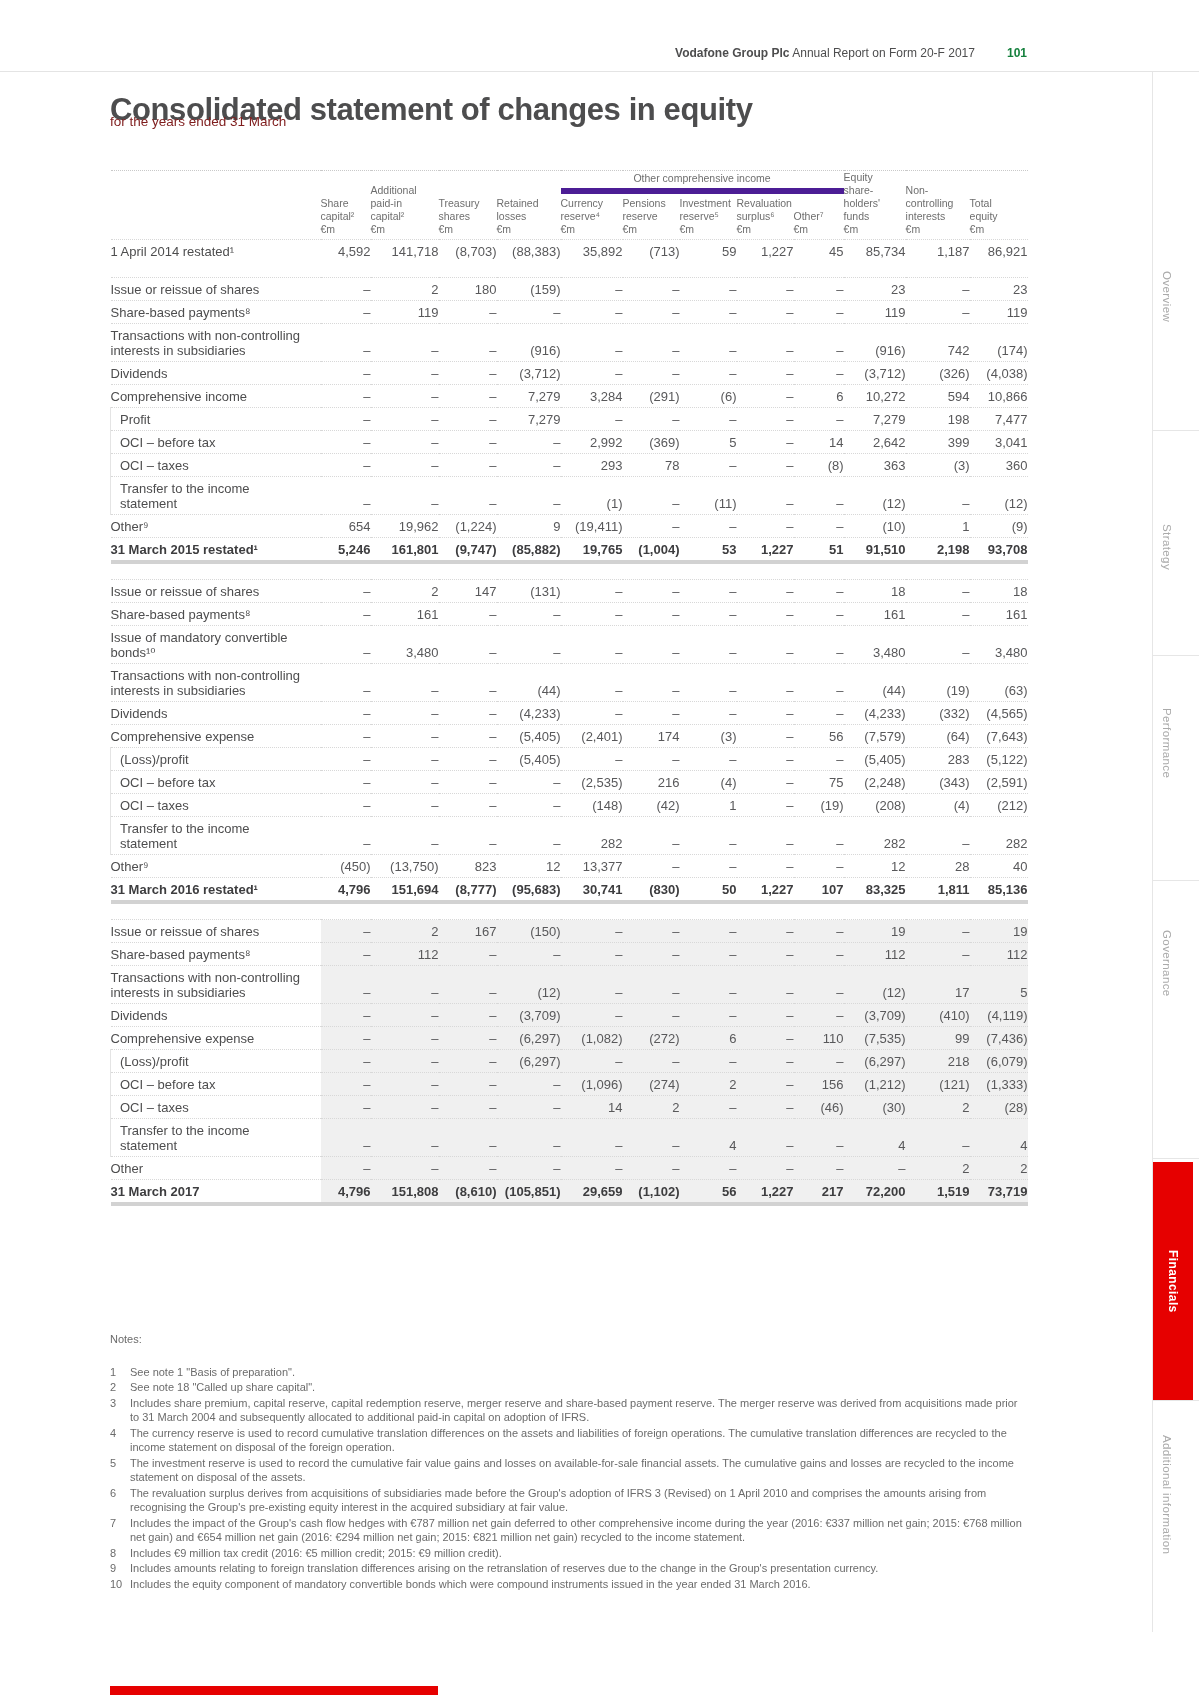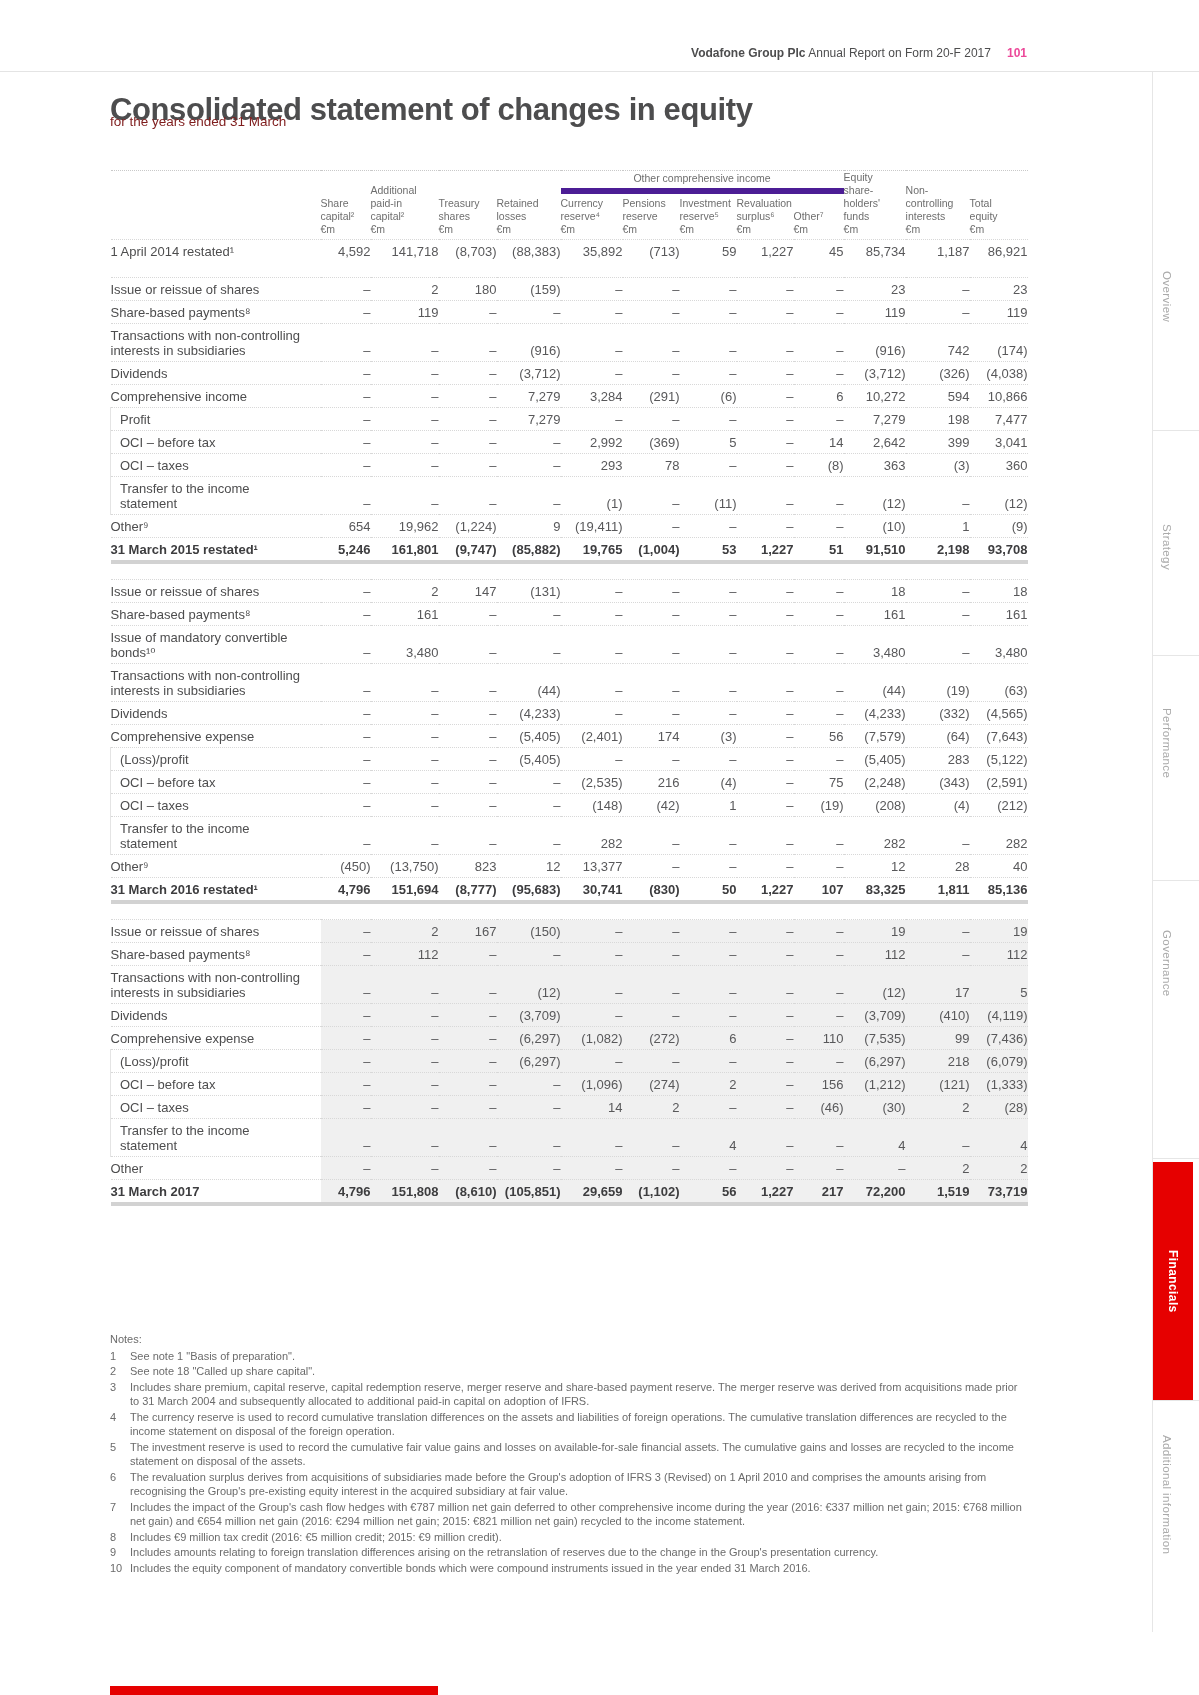--- a/index.html
+++ b/index.html
@@ -3,21 +3,21 @@
 <meta charset="utf-8">
 <style>
   html,body{margin:0;padding:0;background:#fff;}
   .page{position:relative;width:1199px;height:1695px;background:#fff;overflow:hidden;
         font-family:"Liberation Sans","DejaVu Sans",sans-serif;color:#4d4d4e;}
 
   
   .page-header{position:absolute;top:46px;left:110px;width:917px;text-align:right;
                font-size:12px;color:#4d4d4e;}
   .page-header .brand{font-weight:bold;}
-  .page-header .pagenum{color:#ec4899;font-weight:bold;margin-left:16px;}
+  .page-header .pagenum{color:#15803d;font-weight:bold;margin-left:32px;}
   .header-rule{position:absolute;top:71px;left:0;width:1199px;border-top:1px solid #e4e4e4;}
 
   .title{position:absolute;top:92px;left:110px;font-size:31px;font-weight:bold;
          color:#4d4d4e;letter-spacing:-0.4px;}
   .subtitle{position:absolute;top:114px;left:110px;font-size:13.5px;color:#7f1d1d;}
 
   
   .table-wrap{position:absolute;top:170px;left:110px;width:930px;}
   table#eqtable{border-collapse:collapse;table-layout:fixed;width:917px;border-top:1px dotted #c9c9c9;}
   #eqtable th{padding:0 0 3px 0;font-weight:normal;vertical-align:bottom;
@@ -29,21 +29,21 @@
   #eqtable tbody td.lbl{text-align:left;color:#4d4d4e;padding-right:4px;}
   #eqtable tbody tr.row td{border-top:1px dotted #d8d8d8;}
   #eqtable tbody tr.total td{font-weight:bold;color:#3d3d3f;border-bottom:4px solid #d2d2d2;margin-top:36px;}
   #eqtable tbody tr.sub td.lbl{padding-left:9px;border-left:1px solid #e4e4e4;}
   #eqtable tbody tr.shaded td.num{background:#f0f0f0;}
   #eqtable tbody tr.gap td{height:15px;border:none;background:none;padding:0;}
 
   
   .notes{position:absolute;top:1332px;left:110px;width:917px;font-size:11px;
          line-height:14.5px;color:#6b6b6b;}
-  .notes .nh{margin-bottom:2px;}
+  .notes .nh{margin-bottom:18px;}
   .note{display:flex;margin:0 0 1px 0;}
   .note .nnum{width:20px;flex:0 0 20px;}
   .note .ntext{flex:1;}
 
   
   .side-line{position:absolute;left:1152px;top:72px;width:1px;height:1560px;background:#e6e6e6;}
   .side-div{position:absolute;left:1152px;width:47px;height:0;border-top:1px solid #e6e6e6;}
   .side-tab{position:absolute;left:1161px;writing-mode:vertical-rl;text-orientation:mixed;
             font-size:11.5px;color:#aaaaaa;letter-spacing:0.4px;cursor:pointer;}
   .side-tab-active{position:absolute;left:1153px;width:40px;background:#e60000;

